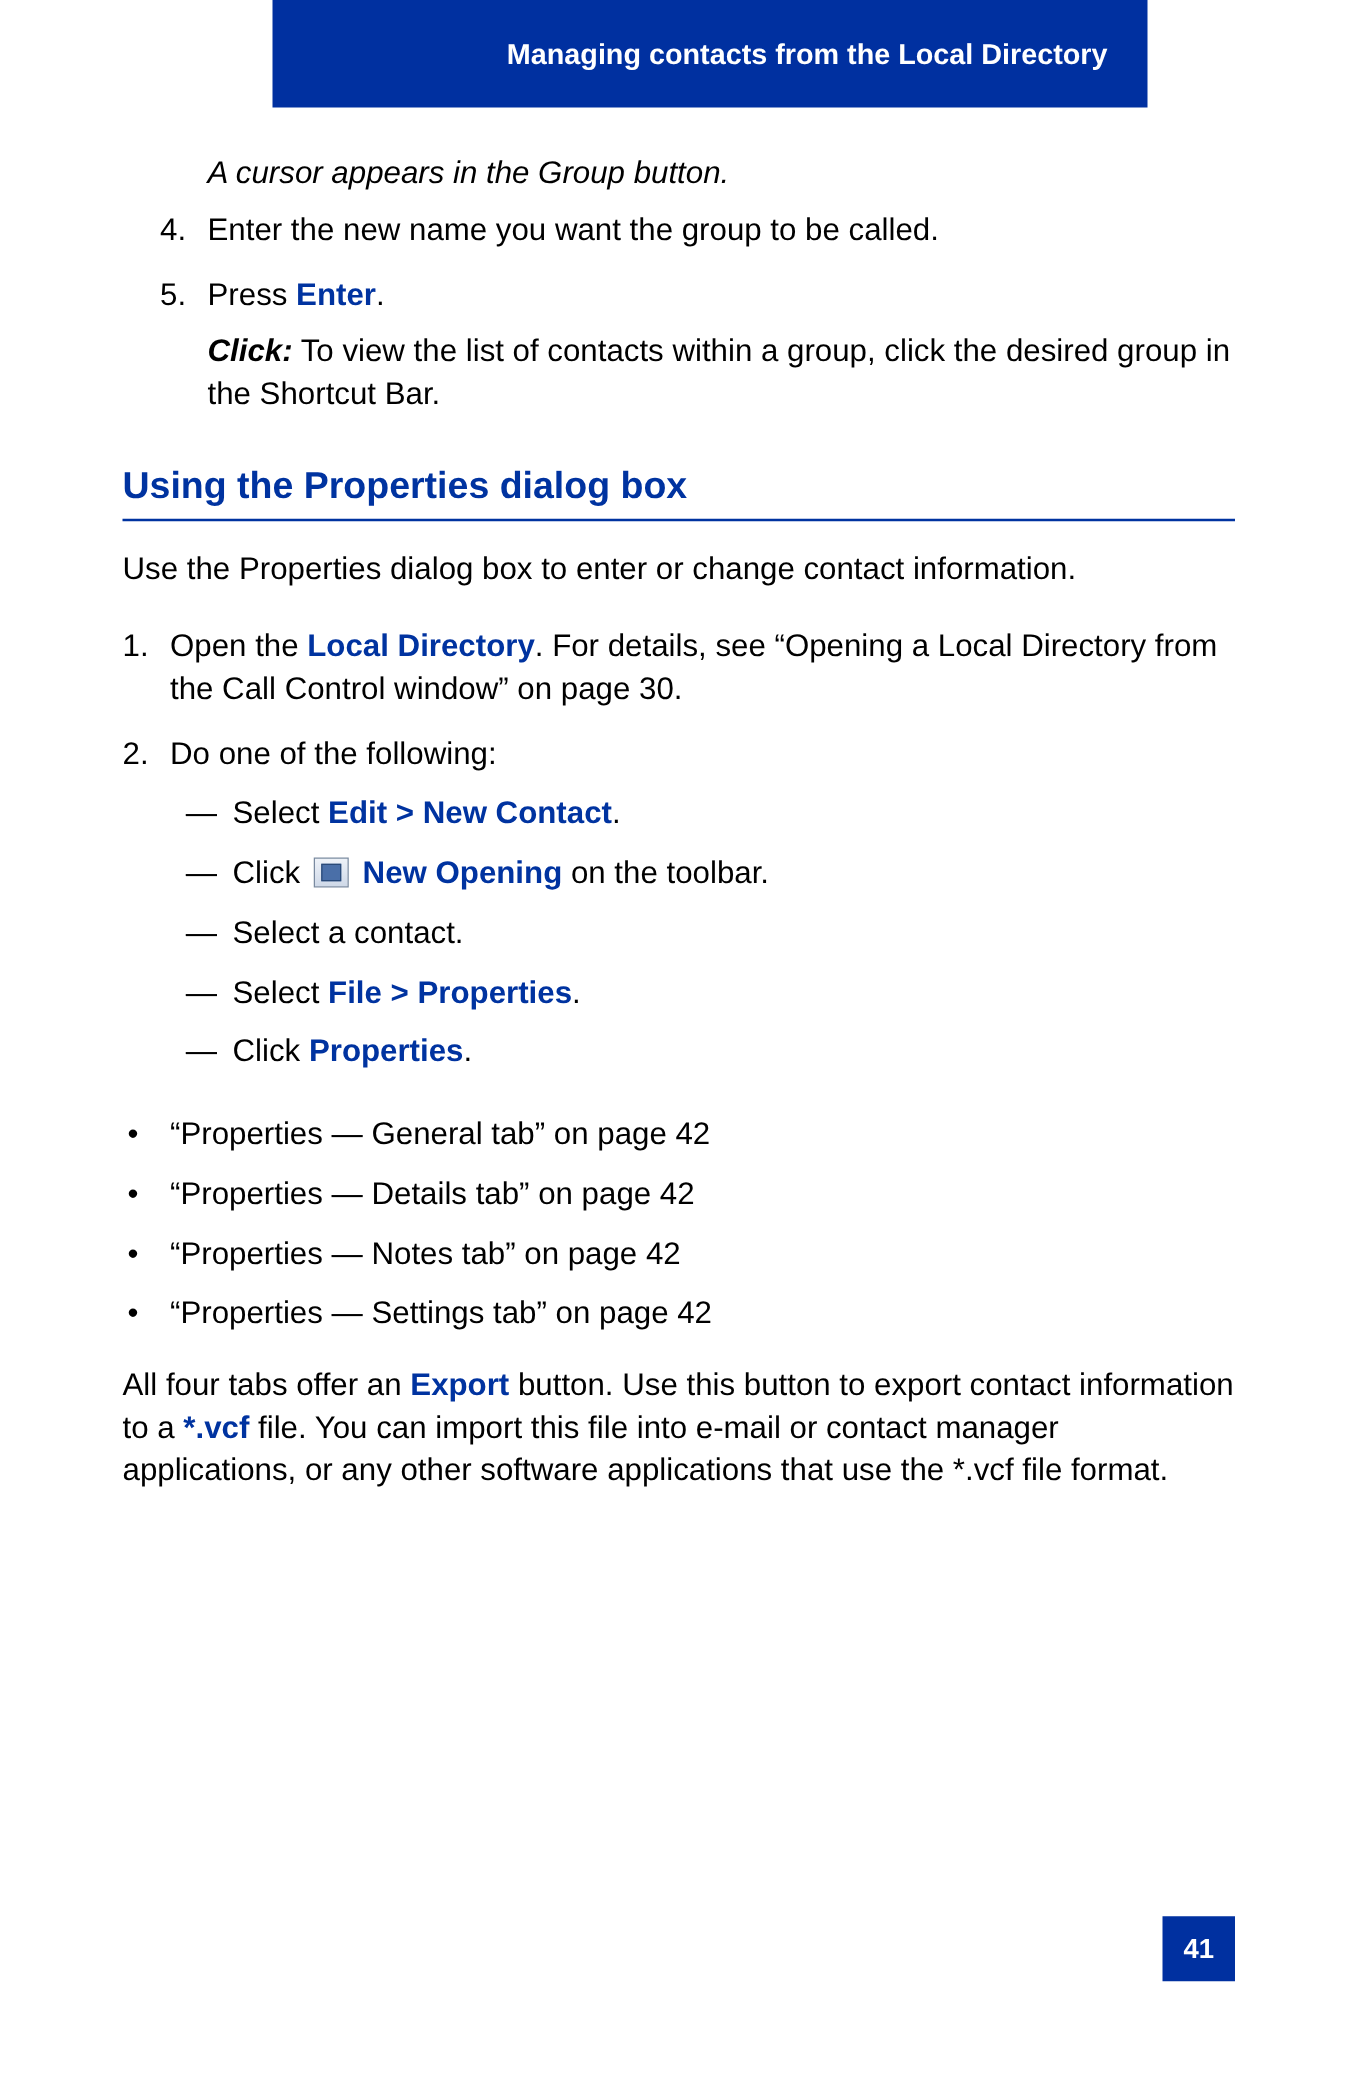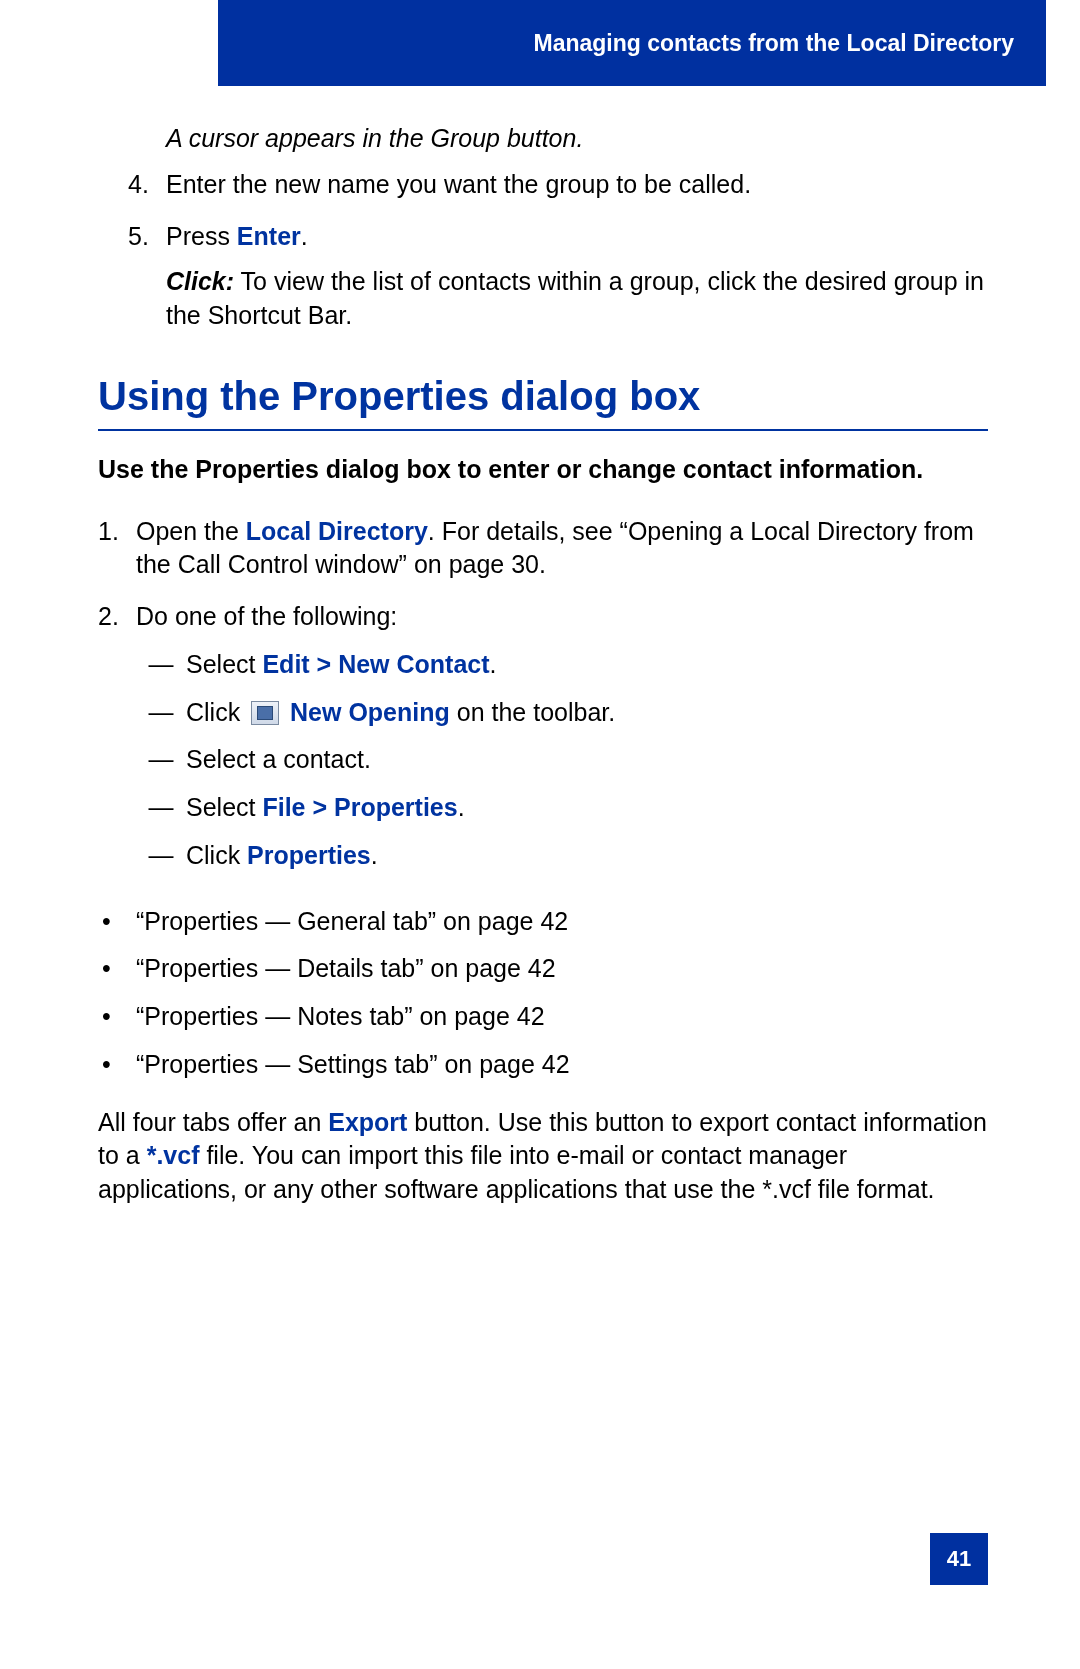--- a/index.html
+++ b/index.html
@@ -13,21 +13,21 @@
   .page {
     width: 1080px;
     height: 1669px;
     position: relative;
     box-sizing: border-box;
   }
   .header-bar {
     position: absolute;
     top: 0;
     left: 218px;
-    width: 828px;
+    width: 700px;
     height: 86px;
     background: #0030a0;
     display: flex;
     align-items: center;
     justify-content: flex-end;
     padding-right: 32px;
     box-sizing: border-box;
   }
   .header-bar span {
     color: #ffffff;
@@ -47,21 +47,21 @@
   .indent-block { margin-left: 30px; }
   .para-tight { margin: 12px 0; }
   .ol-cont { list-style: none; padding: 0; margin: 0; }
   .ol-cont > li { display: flex; margin: 12px 0 18px 0; }
   .ol-cont > li .num { width: 38px; flex: 0 0 38px; }
   .ol-cont > li .txt { flex: 1; }
   .bold-blue { color: #0033a0; font-weight: bold; }
   .italic-bold { font-style: italic; font-weight: bold; }
   .h2 {
     color: #0033a0;
-    font-size: 40px;
+    font-size: 30px;
     font-weight: bold;
     font-family: "Segoe UI", Arial, sans-serif;
     margin: 36px 0 6px 0;
   }
   .rule {
     border: none;
     border-top: 2px solid #0033a0;
     margin: 0 0 22px 0;
   }
   .body-para { margin: 18px 0 28px 0; }
@@ -131,21 +131,21 @@
             <div style="height:12px"></div>
             <span class="italic-bold">Click:</span><span> To view the list of contacts within a group, click the desired group in the Shortcut Bar.</span>
           </span>
         </li>
       </ol>
     </div>
 
     <h2 class="h2">Using the Properties dialog box</h2>
     <hr class="rule">
 
-    <p class="body-para" style="margin-top:14px;font-weight:bold;">Use the Properties dialog box to enter or change contact information.</p>
+    <p class="body-para" style="margin-top:14px;">Use the Properties dialog box to enter or change contact information.</p>
 
 
     <ol class="ol-cont indent-block">
       <li>
         <span class="num">1.</span>
         <span class="txt">
           <span>Open the </span><span class="bold-blue">Local Directory</span><span>. For details, see “Opening a Local Directory from the Call Control window” on page 30.</span>
         </span>
       </li>
       <li>

